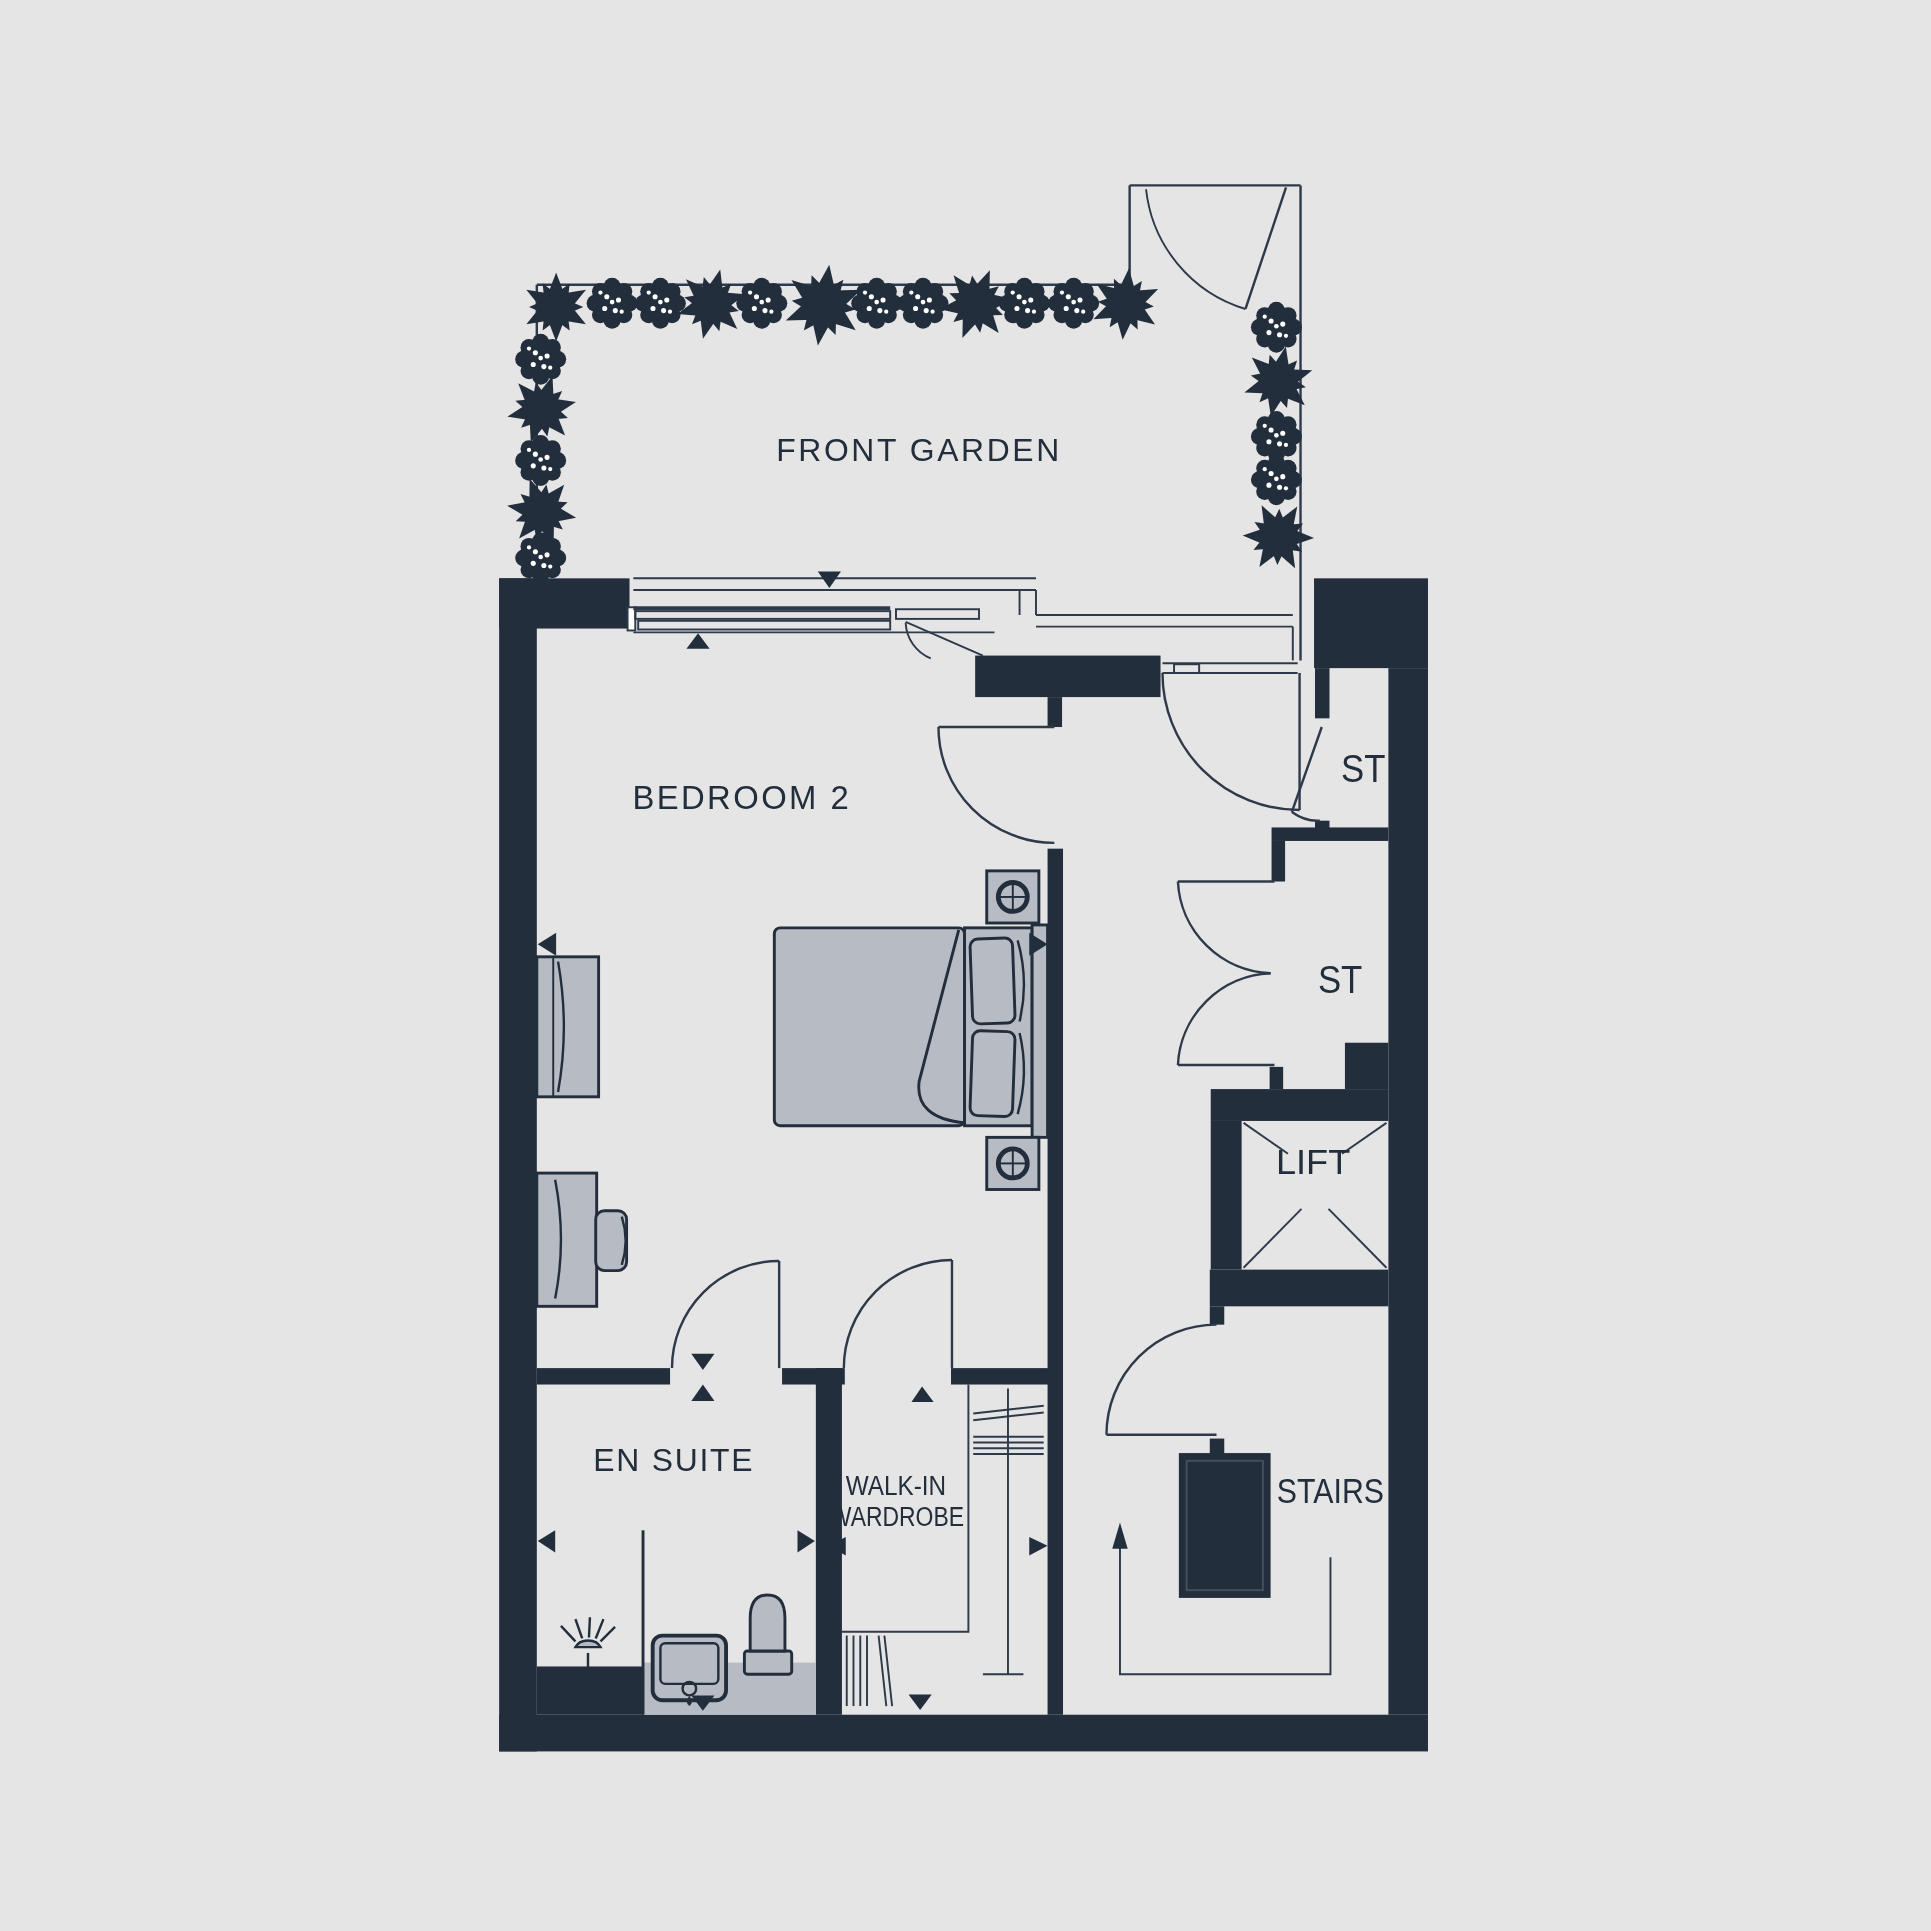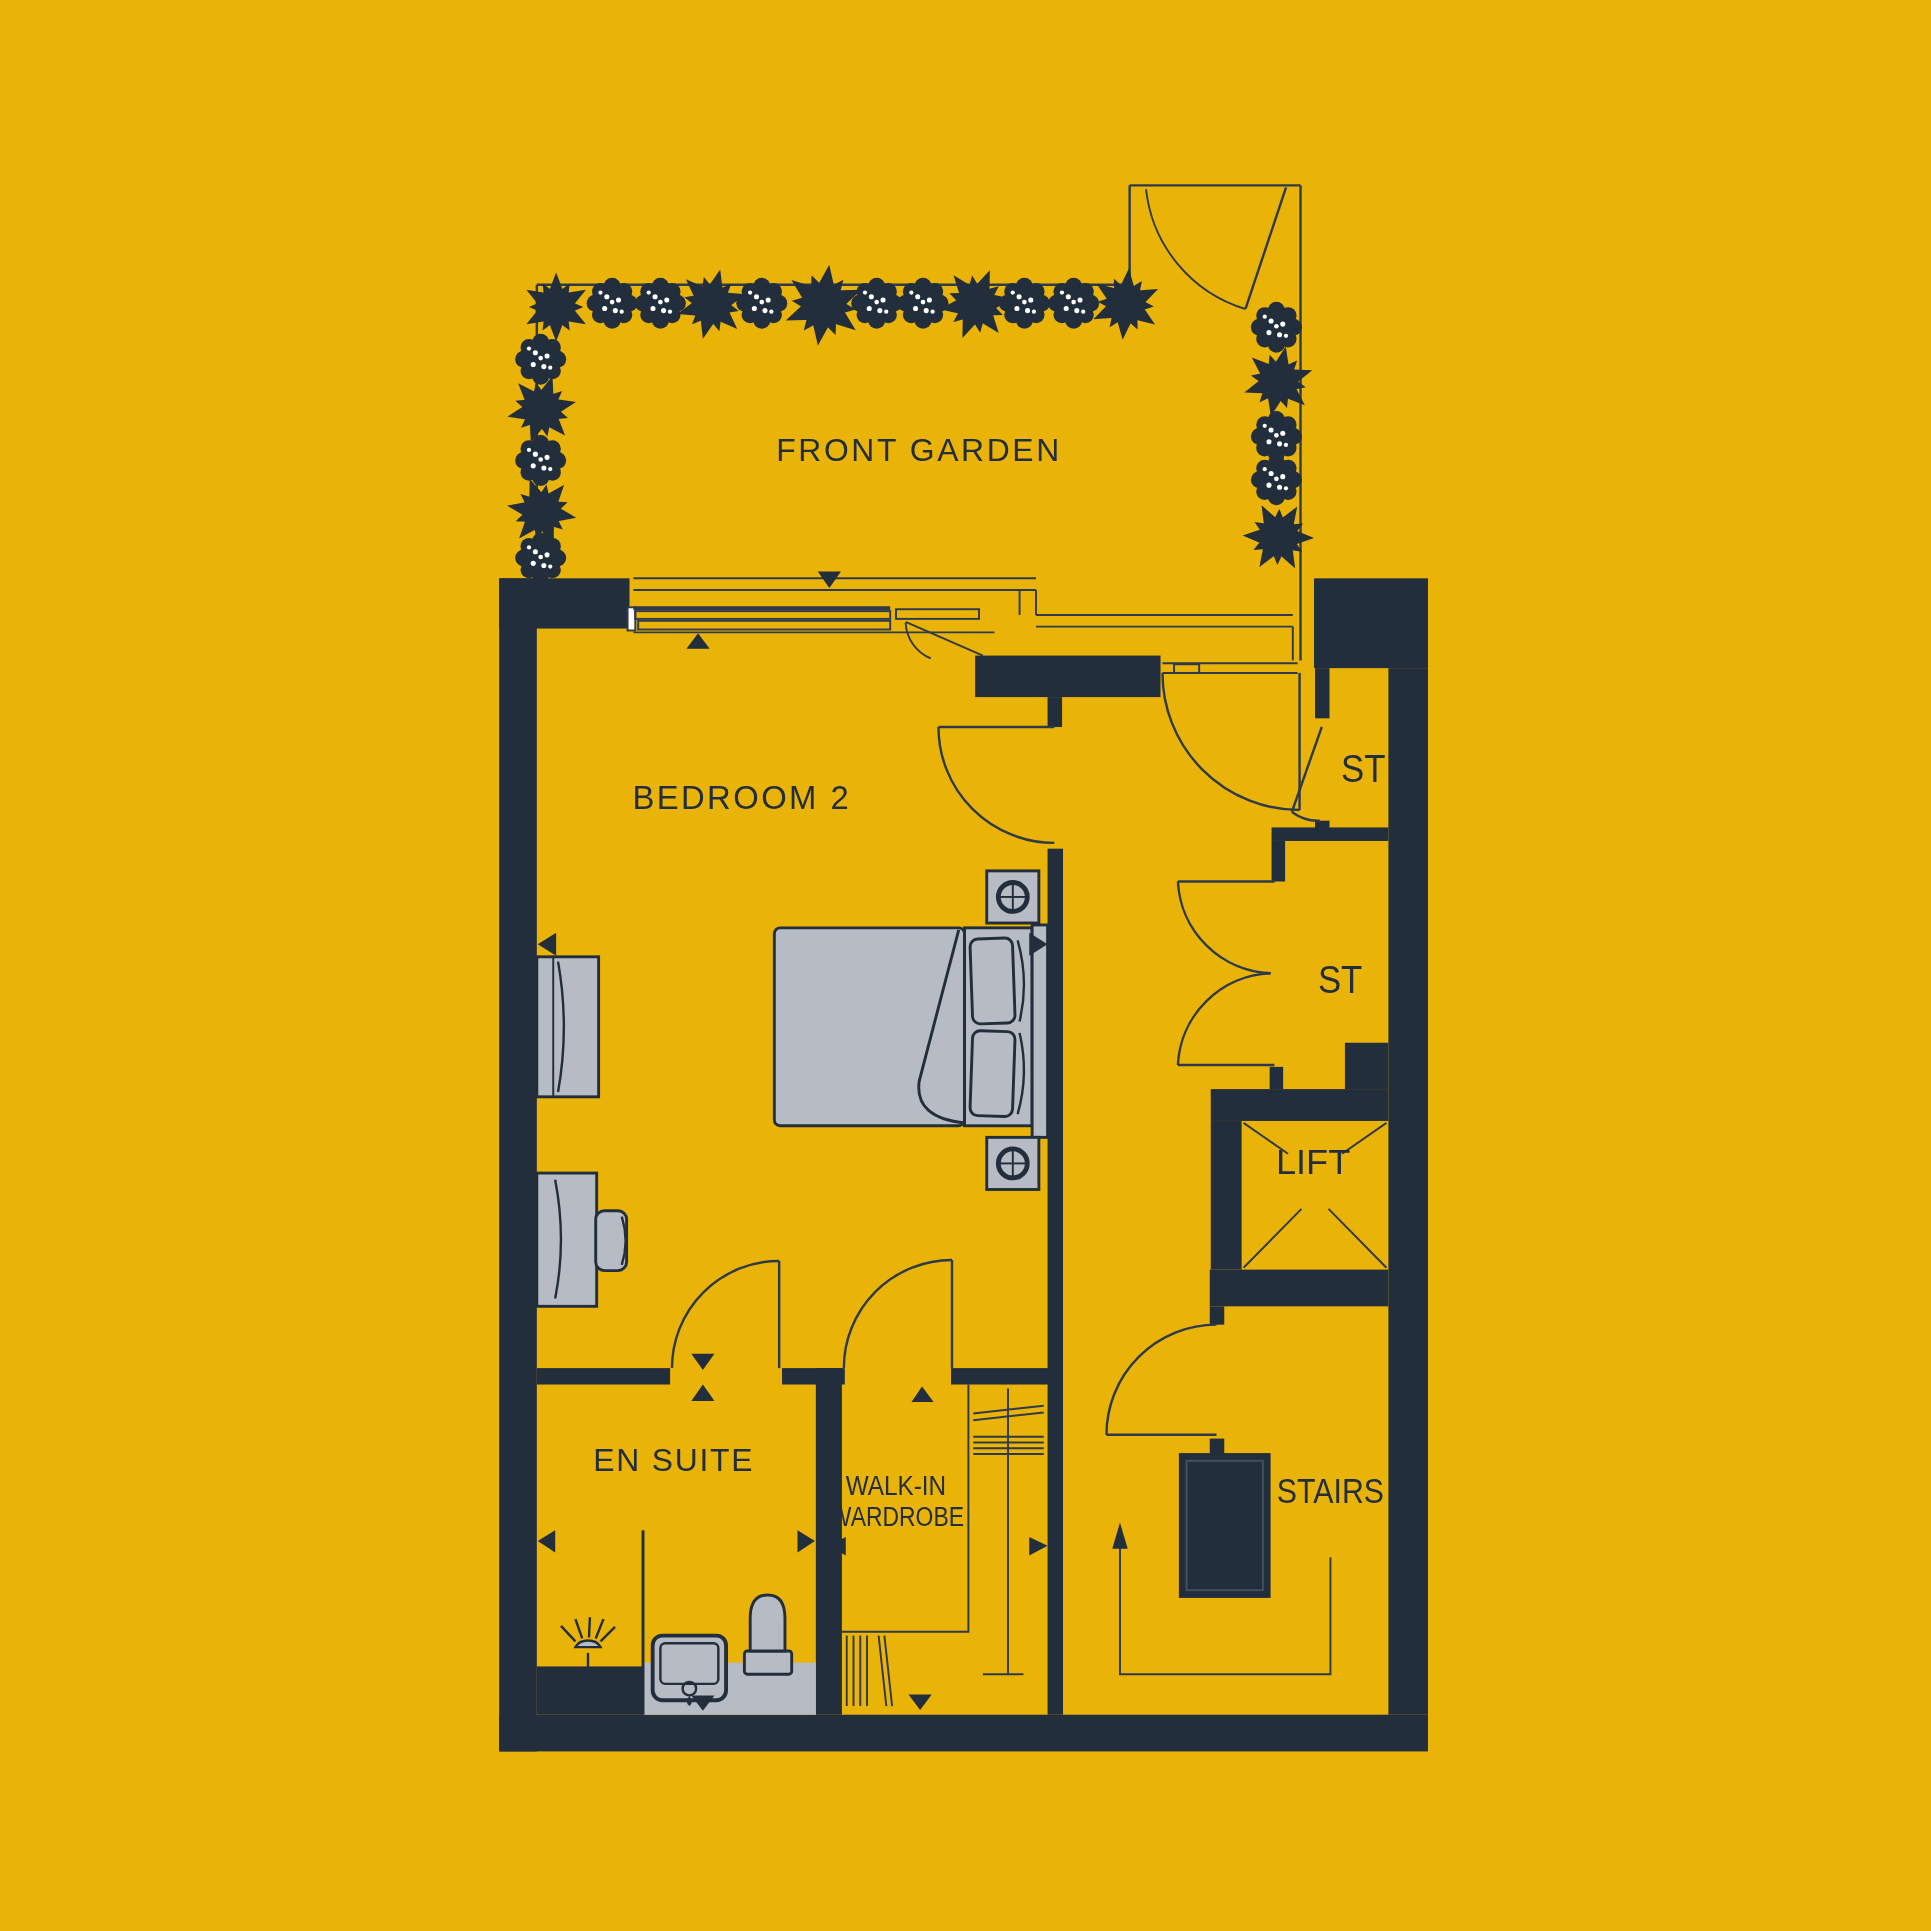--- a/index.html
+++ b/index.html
@@ -1,16 +1,16 @@
 <!DOCTYPE html>
 <html><head>
 <meta charset="utf-8">
 <style>
   html,body{margin:0;padding:0;background:#ffffff;}
-  #page{width:1931px;height:1931px;position:relative;background:#eab308;}
+  #page{width:1931px;height:1931px;position:relative;background:#e5e5e5;}
   svg{position:absolute;top:0;left:0;}
   text{font-family:"Liberation Sans", sans-serif;fill:#232e3c;}
 </style>
 </head>
 <body>
 <div id="page">
 <svg width="1931" height="1931" viewBox="0 0 2000 2000">
 <defs>
   <g id="star">
     <path d="M0,-33 L8,-12 L0,-2 L-8,-12 Z"></path>

